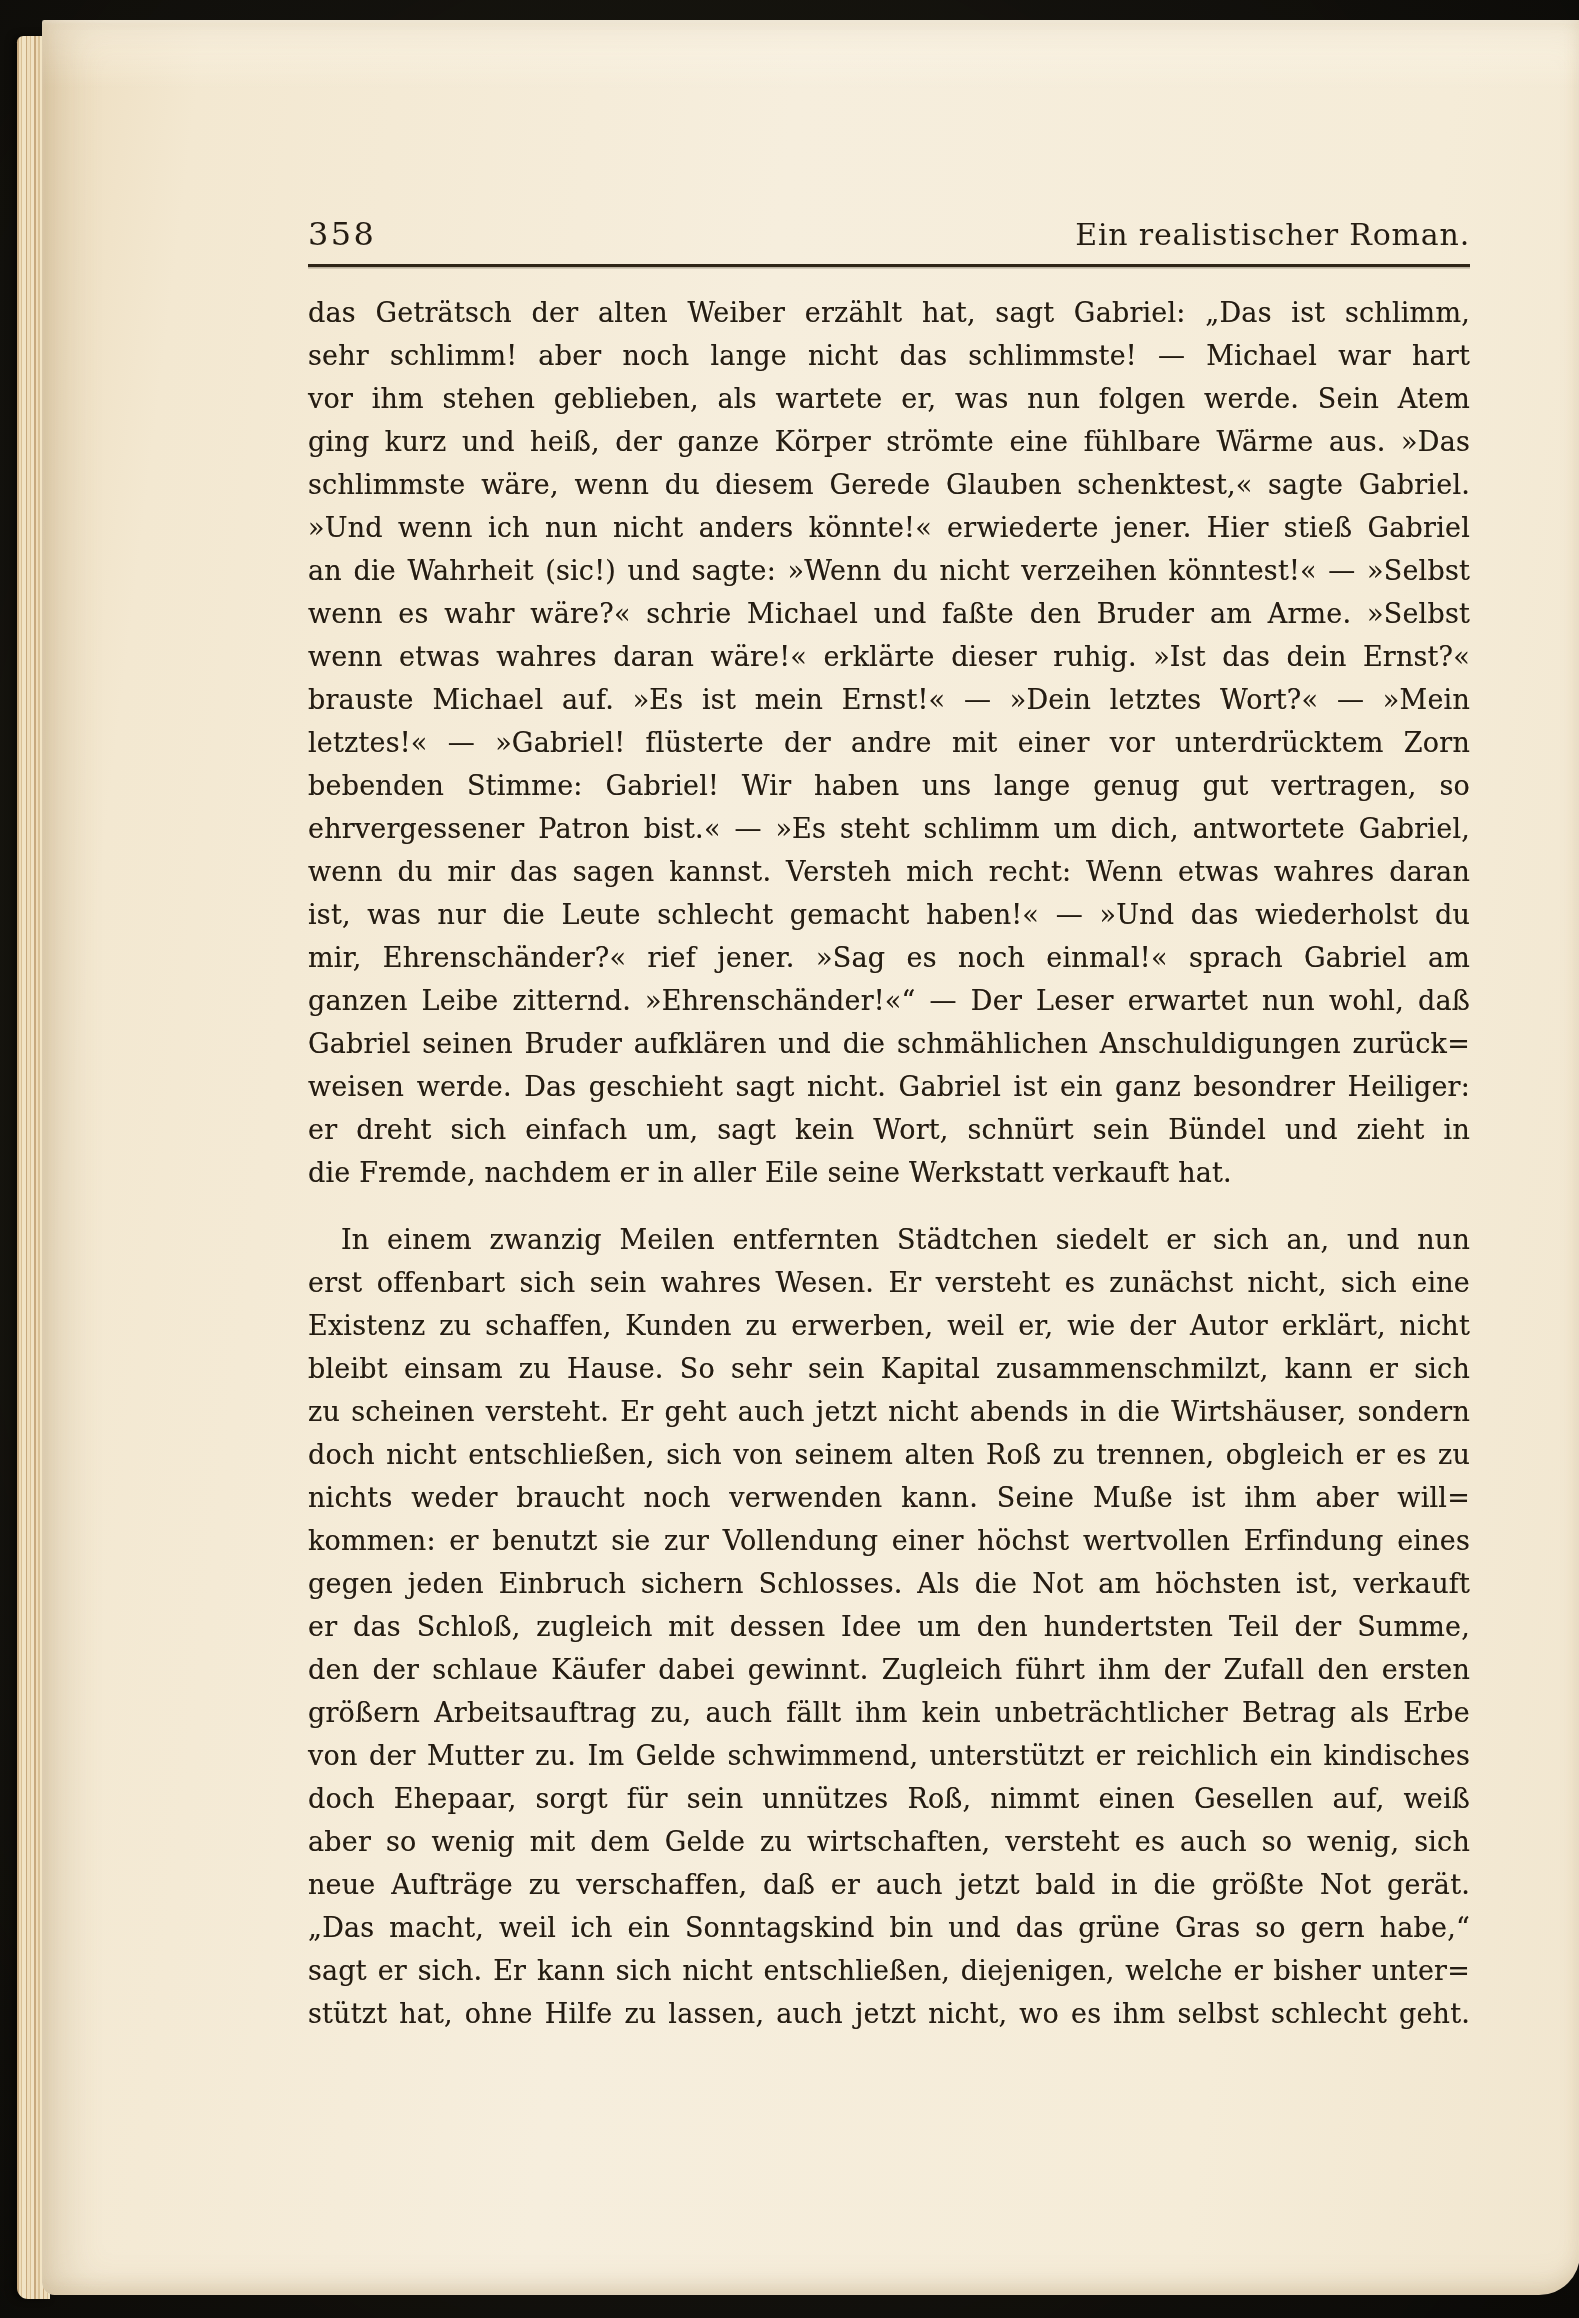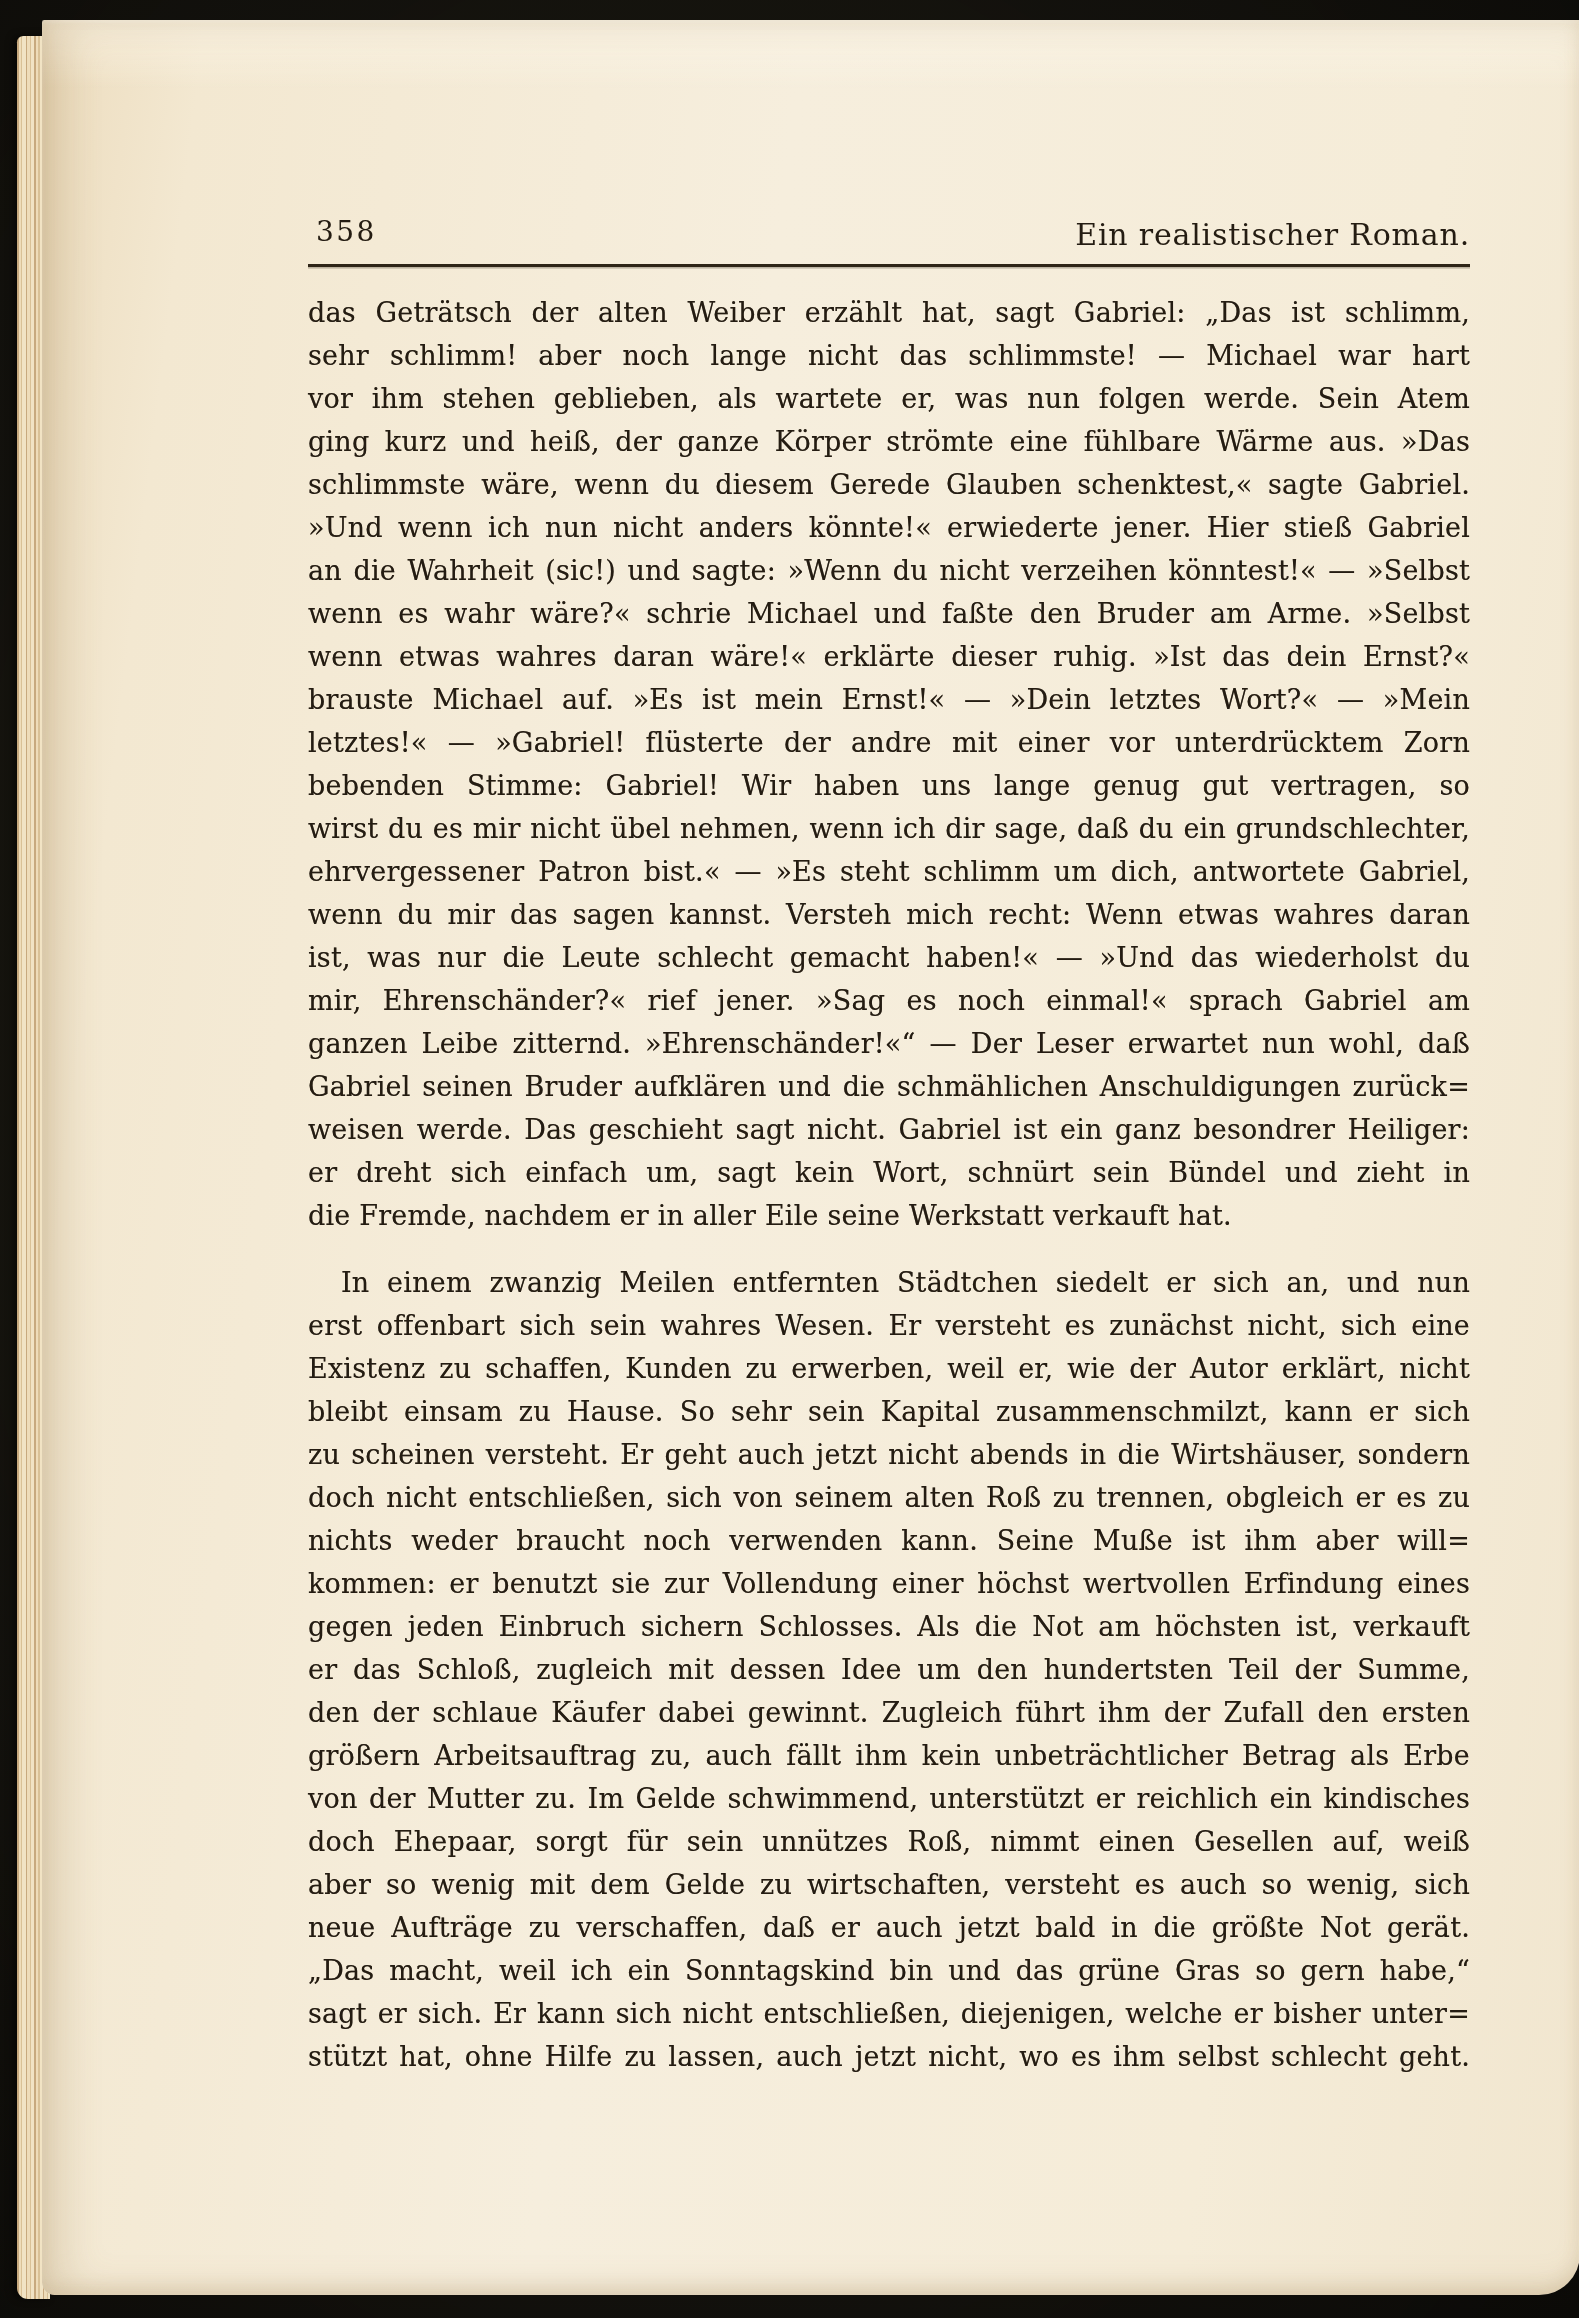--- a/index.html
+++ b/index.html
@@ -59,23 +59,23 @@
     top: 181px;
     width: 1162px;
     color: #241c12;
   }
   .header {
     position: relative;
     height: 63px;
   }
   .page-num {
     position: absolute;
-    left: 8px;
+    left: 0;
     top: 14px;
-    font-size: 28px;
+    font-size: 32px;
     letter-spacing: 2.4px;
   }
   .running-title {
     position: absolute;
     left: 0;
     right: 0;
     top: 15.7px;
     text-align: right;
     font-size: 30px;
     letter-spacing: 0.8px;
@@ -124,21 +124,20 @@
           <div class="line">vor ihm stehen geblieben, als wartete er, was nun folgen werde. Sein Atem</div>
           <div class="line">ging kurz und heiß, der ganze Körper strömte eine fühlbare Wärme aus. »Das</div>
           <div class="line">schlimmste wäre, wenn du diesem Gerede Glauben schenktest,« sagte Gabriel.</div>
           <div class="line">»Und wenn ich nun nicht anders könnte!« erwiederte jener. Hier stieß Gabriel</div>
           <div class="line">an die Wahrheit (sic!) und sagte: »Wenn du nicht verzeihen könntest!« — »Selbst</div>
           <div class="line">wenn es wahr wäre?« schrie Michael und faßte den Bruder am Arme. »Selbst</div>
           <div class="line">wenn etwas wahres daran wäre!« erklärte dieser ruhig. »Ist das dein Ernst?«</div>
           <div class="line">brauste Michael auf. »Es ist mein Ernst!« — »Dein letztes Wort?« — »Mein</div>
           <div class="line">letztes!« — »Gabriel! flüsterte der andre mit einer vor unterdrücktem Zorn</div>
           <div class="line">bebenden Stimme: Gabriel! Wir haben uns lange genug gut vertragen, so</div>
-          <div class="line">wirst du es mir nicht übel nehmen, wenn ich dir sage, daß du ein grundschlechter,</div>
           <div class="line">ehrvergessener Patron bist.« — »Es steht schlimm um dich, antwortete Gabriel,</div>
           <div class="line">wenn du mir das sagen kannst. Versteh mich recht: Wenn etwas wahres daran</div>
           <div class="line">ist, was nur die Leute schlecht gemacht haben!« — »Und das wiederholst du</div>
           <div class="line">mir, Ehrenschänder?« rief jener. »Sag es noch einmal!« sprach Gabriel am</div>
           <div class="line">ganzen Leibe zitternd. »Ehrenschänder!«“ — Der Leser erwartet nun wohl, daß</div>
           <div class="line">Gabriel seinen Bruder aufklären und die schmählichen Anschuldigungen zurück=</div>
           <div class="line">weisen werde. Das geschieht sagt nicht. Gabriel ist ein ganz besondrer Heiliger:</div>
           <div class="line">er dreht sich einfach um, sagt kein Wort, schnürt sein Bündel und zieht in</div>
           <div class="line short">die Fremde, nachdem er in aller Eile seine Werkstatt verkauft hat.</div>
           <div class="line indent">In einem zwanzig Meilen entfernten Städtchen siedelt er sich an, und nun</div>

